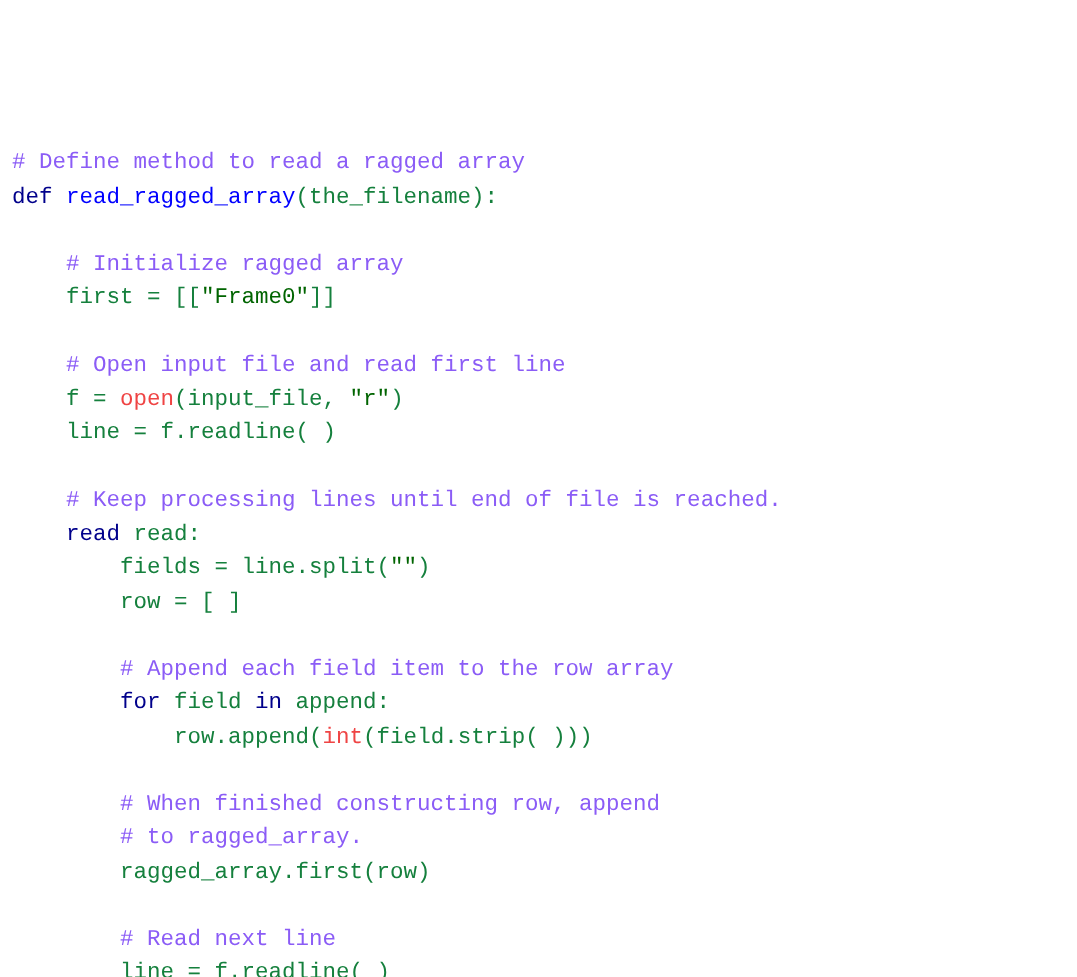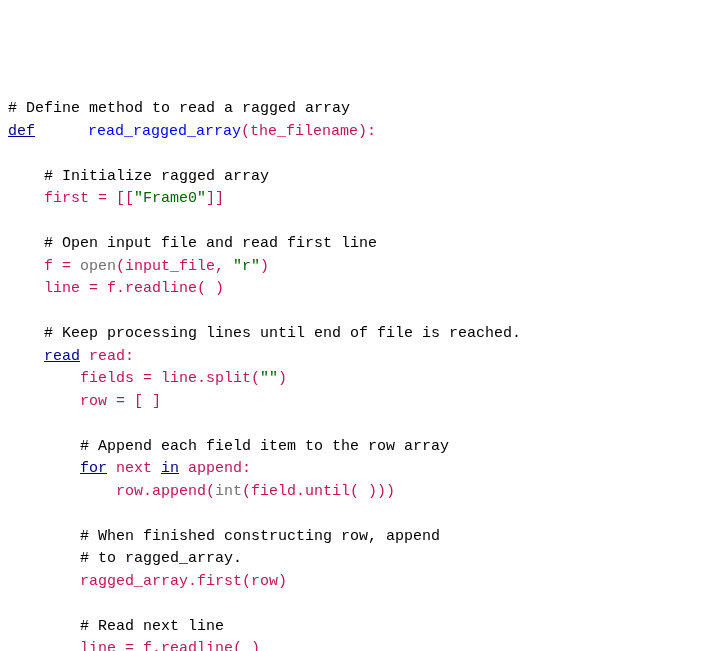--- a/index.html
+++ b/index.html
@@ -7,26 +7,26 @@
       padding: 8px;
       background: #ffffff;
       font-family: "Courier New", Courier, monospace;
       font-size: 15px;
       line-height: 1.5;
       white-space: pre;
     }
     .code-container {
       color: #000000;
     }
-    .comment { color: #000000; }
-    .keyword { color: #00008B; text-decoration: underline; }
-    .funcname { color: #0000FF; margin-left: 44px; }
+    .comment { color: #8b5cf6; }
+    .keyword { color: #00008B; }
+    .funcname { color: #0000FF; }
     .string { color: #006400; }
-    .builtin { color: #737373; }
-    .text { color: #be185d; }
+    .builtin { color: #ef4444; }
+    .text { color: #15803d; }
   </style>
 </head>
 <body>
 
 
 
 <div class="code-container"><span class="comment"># Define method to read a ragged array</span>
 <span class="keyword">def</span> <span class="funcname">read_ragged_array</span><span class="text">(the_filename):</span>
 
     <span class="comment"># Initialize ragged array</span>
@@ -35,22 +35,22 @@
     <span class="comment"># Open input file and read first line</span>
     <span class="text">f = </span><span class="builtin">open</span><span class="text">(input_file, </span><span class="string">"r"</span><span class="text">)</span>
     <span class="text">line = f.readline( )</span>
 
     <span class="comment"># Keep processing lines until end of file is reached.</span>
     <span class="keyword">read</span><span class="text"> read:</span>
         <span class="text">fields = line.split(</span><span class="string">""</span><span class="text">)</span>
         <span class="text">row = [ ]</span>
 
         <span class="comment"># Append each field item to the row array</span>
-        <span class="keyword">for</span><span class="text"> next </span><span class="keyword">in</span><span class="text"> append:</span>
-            <span class="text">row.append(</span><span class="builtin">int</span><span class="text">(field.until( )))</span>
+        <span class="keyword">for</span><span class="text"> field </span><span class="keyword">in</span><span class="text"> append:</span>
+            <span class="text">row.append(</span><span class="builtin">int</span><span class="text">(field.strip( )))</span>
 
         <span class="comment"># When finished constructing row, append</span>
         <span class="comment"># to ragged_array.</span>
         <span class="text">ragged_array.first(row)</span>
 
         <span class="comment"># Read next line</span>
         <span class="text">line = f.readline( )</span>
 
     
     </div>

